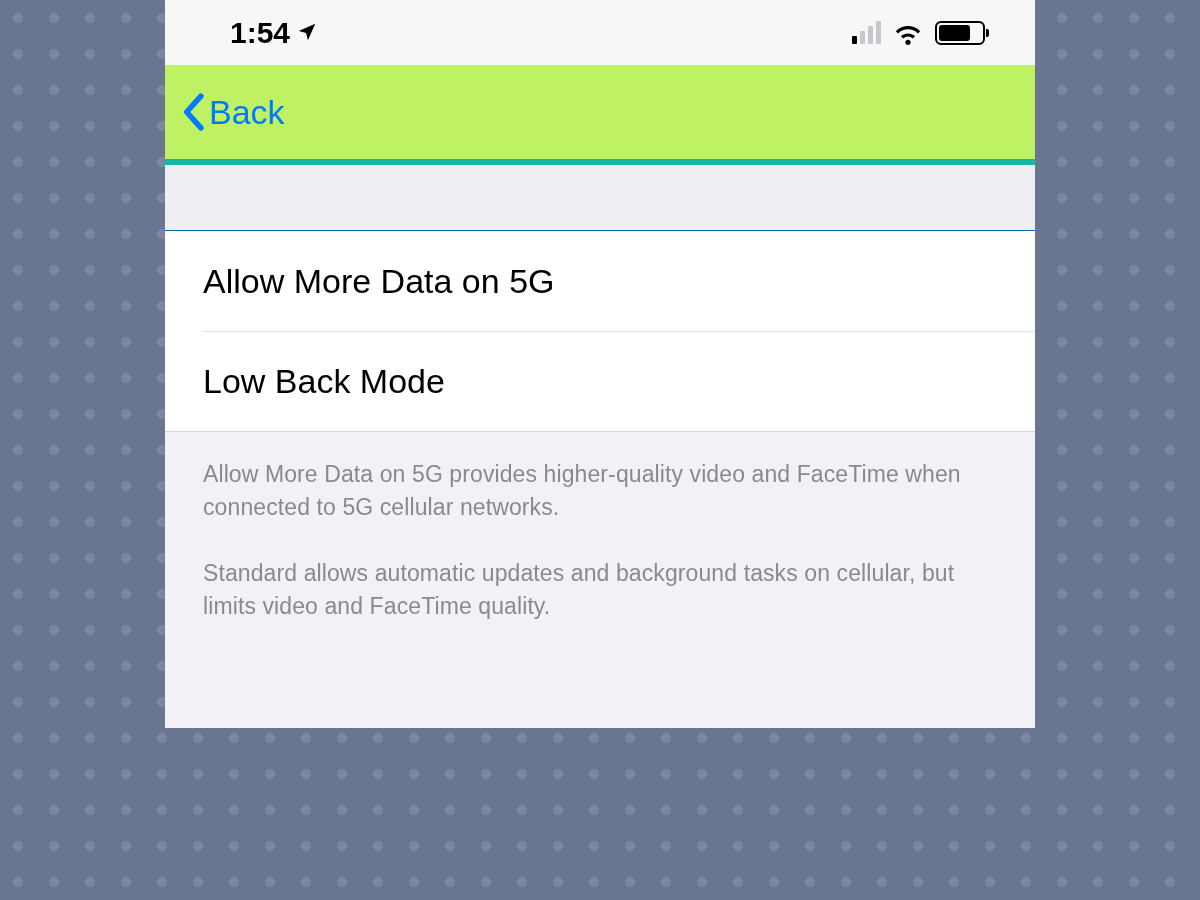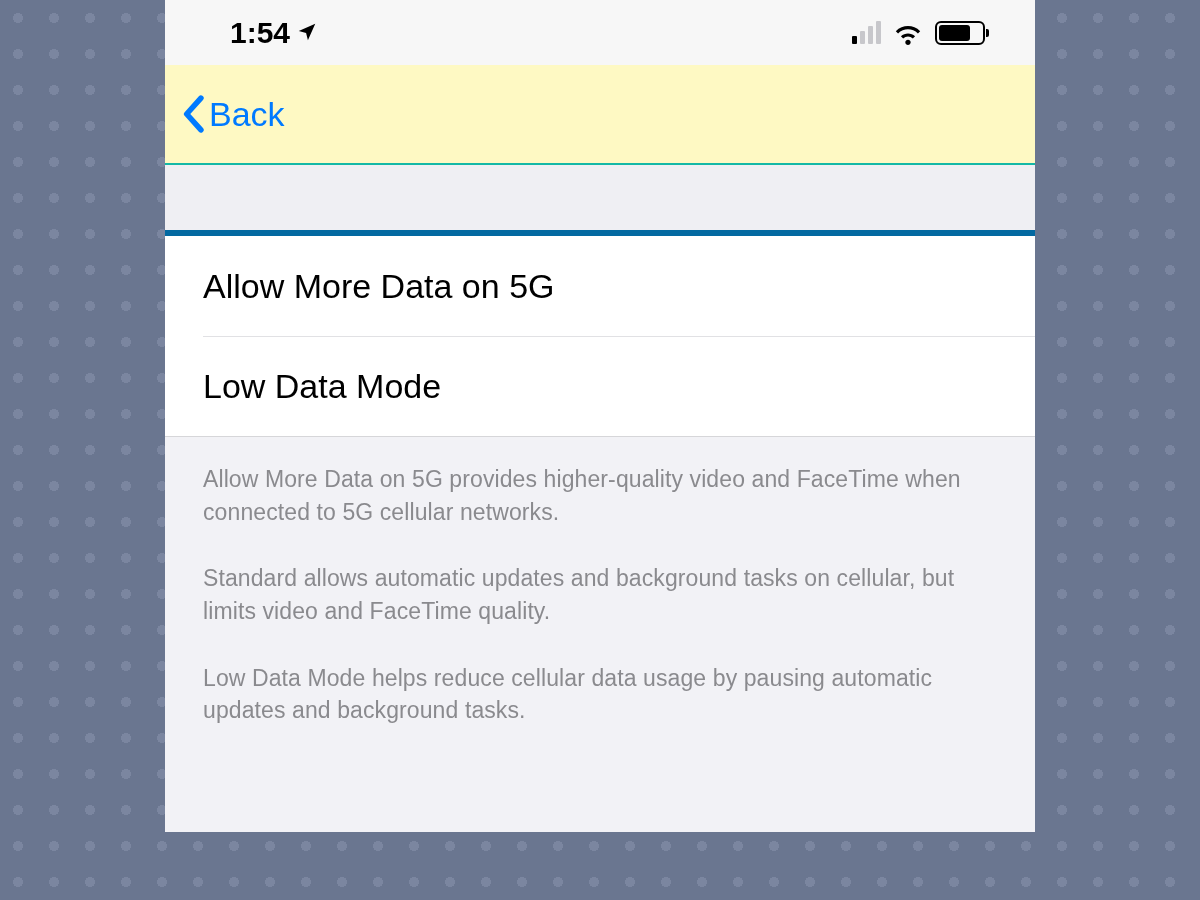--- a/index.html
+++ b/index.html
@@ -8,21 +8,21 @@
     height: 900px;
     font-family: -apple-system, "Helvetica Neue", Helvetica, Arial, sans-serif;
     background-color: #6a7690;
     background-image: radial-gradient(circle, #7b86a0 5px, transparent 5px);
     background-size: 36px 36px;
     background-position: 0 0;
     overflow: hidden;
   }
   .phone {
     width: 870px;
-    height: 832px;
+    height: 728px;
     margin: 0 auto;
     background: #f2f2f6;
     position: relative;
     display: flex;
     flex-direction: column;
   }
   
   .status-bar {
     background: #f7f7f7;
     height: 65px;
@@ -71,23 +71,23 @@
     position: absolute;
     left: 2px;
     top: 2px;
     bottom: 2px;
     width: 68%;
     background: #000;
     border-radius: 3px;
   }
   
   .nav-bar {
-    background: #fef9c3;
+    background: #bef264;
     height: 100px;
-    border-bottom: 2px solid #14b8a6;
+    border-bottom: 6px solid #14b8a6;
     display: flex;
     align-items: center;
     position: relative;
     padding: 0 16px;
   }
   .back-btn {
     display: flex;
     align-items: center;
     gap: 4px;
     color: #007aff;
@@ -106,21 +106,21 @@
     pointer-events: none;
   }
   
   .list-spacer {
     height: 65px;
     background: #efeff3;
   }
   
   .option-list {
     background: #fff;
-    border-top: 6px solid #0369a1;
+    border-top: 1px solid #0369a1;
     border-bottom: 1px solid #d6d6d9;
   }
   .option-row {
     display: flex;
     align-items: center;
     justify-content: space-between;
     height: 100px;
     padding: 0 38px 0 38px;
     font-size: 34px;
     color: #000;
@@ -193,23 +193,22 @@
     </div>
   </div>
 
   <div class="list-spacer"></div>
 
   <div class="option-list">
     <div class="option-row">
       <span>Allow More Data on 5G</span>
     </div>
     <div class="option-row">
-      <span>Low Data Mode</span>
+      <span>Low Back Mode</span>
     </div>
   </div>
 
   <div class="footer-text">
     <p>Allow More Data on 5G provides higher-quality video and FaceTime when connected to 5G cellular networks.</p>
     <p>Standard allows automatic updates and background tasks on cellular, but limits video and FaceTime quality.</p>
-    <p>Low Data Mode helps reduce cellular data usage by pausing automatic updates and background tasks.</p>
   </div>
 
 </div>
 
 </body></html>

